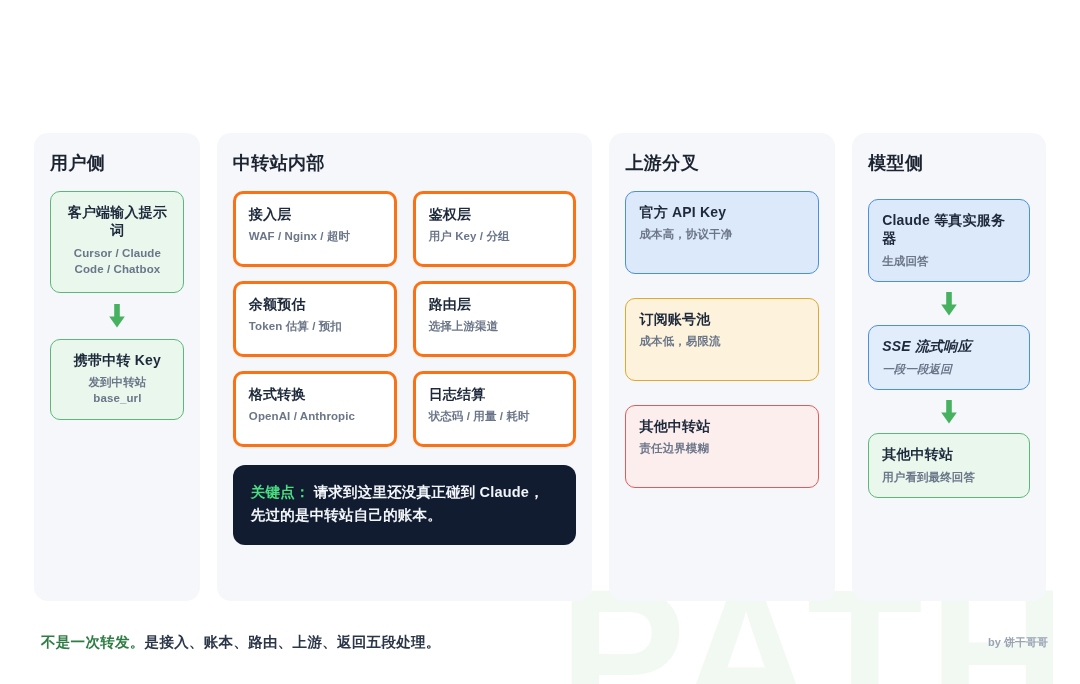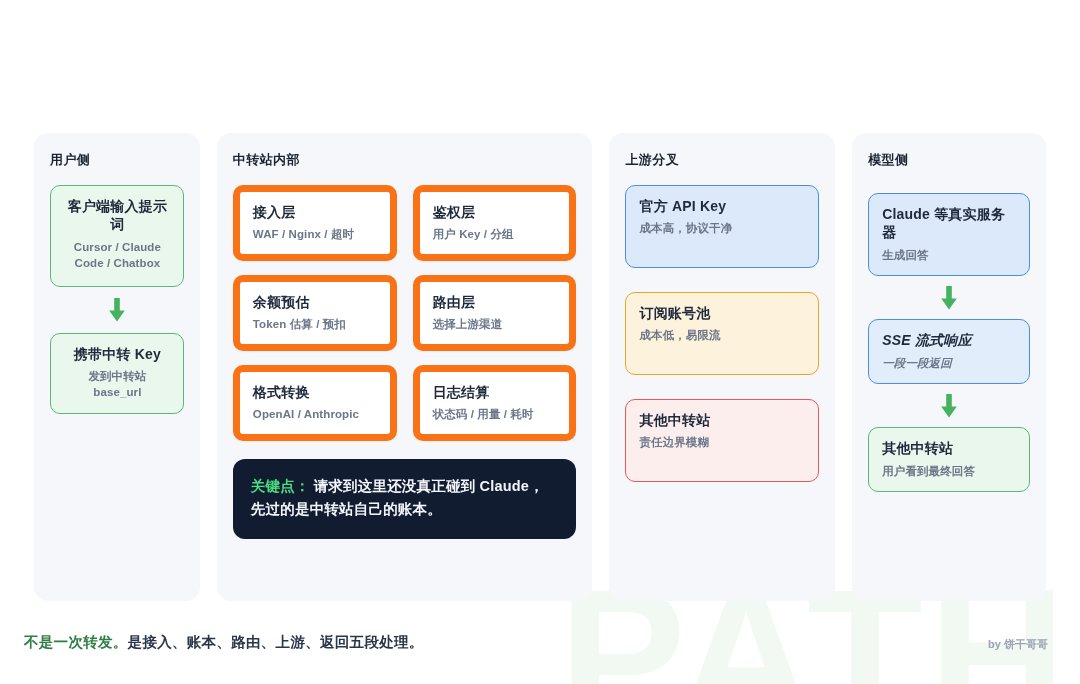--- a/index.html
+++ b/index.html
@@ -57,21 +57,21 @@
     border-radius: 14px;
     padding: 18px 16px 16px 16px;
     display: flex;
     flex-direction: column;
   }
   .panel.c1 { width: 166px; }
   .panel.c2 { width: 376px; }
   .panel.c3 { width: 226px; }
   .panel.c4 { width: 194px; }
   .panel-title {
-    font-size: 13px;
+    font-size: 18px;
     font-weight: 700;
     color: #1c2431;
     margin-bottom: 16px;
     letter-spacing: 0.4px;
   }
 
   .card {
     border-radius: 10px;
     padding: 11px 12px 12px 13px;
     background: #ffffff;
@@ -86,21 +86,21 @@
   .card-sub {
     margin-top: 5px;
     font-size: 11.5px;
     font-weight: 600;
     color: #6b7689;
     line-height: 1.42;
     letter-spacing: 0.1px;
   }
 
   .card.green  { background: #e9f7ed; border: 1.6px solid #5cb878; }
-  .card.plain  { background: #ffffff; border: 7px solid #f97316; box-shadow: 0 1px 2px rgba(20,30,60,0.05); }
+  .card.plain  { background: #ffffff; border: 3px solid #f97316; box-shadow: 0 1px 2px rgba(20,30,60,0.05); }
   .card.blue   { background: #dce9fa; border: 1.6px solid #4a8fe0; }
   .card.bluelt { background: #e2edfc; border: 1.6px solid #4a8fe0; font-style: italic; }
   .card.amber  { background: #fdf3dc; border: 1.6px solid #e0a92a; }
   .card.red    { background: #fdeeee; border: 1.6px solid #e15b5b; }
 
   .arrow {
     display: flex;
     align-items: center;
     justify-content: center;
     color: #46b25f;
@@ -145,23 +145,23 @@
   
   .c3 .stack { display: flex; flex-direction: column; gap: 24px; }
   .c3 .card { height: 83px; }
 
   
   .c4 .stack { display: flex; flex-direction: column; margin-top: 8px; }
   .c4 .arrow { height: 43px; }
 
   .footer {
     position: absolute;
-    left: 24px; right: 32px; bottom: 32px;
-    display: flex;
-    align-items: flex-end;
+    left: 41px; right: 32px; bottom: 32px;
+    display: flex;
+    align-items: center;
     justify-content: space-between;
   }
   .footer-left { font-size: 14.5px; color: #2b3648; font-weight: 600; letter-spacing: 0.3px; }
   .footer-strong { color: #2f7d45; font-weight: 700; }
   .footer-right { font-size: 11px; color: #9aa3b4; font-weight: 600; }
 </style>
 </head>
 <body>
 
 <div id="root">

